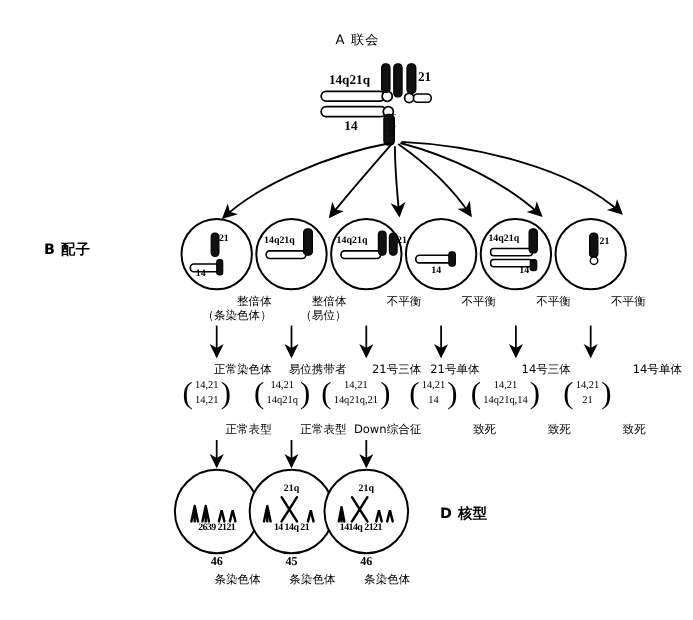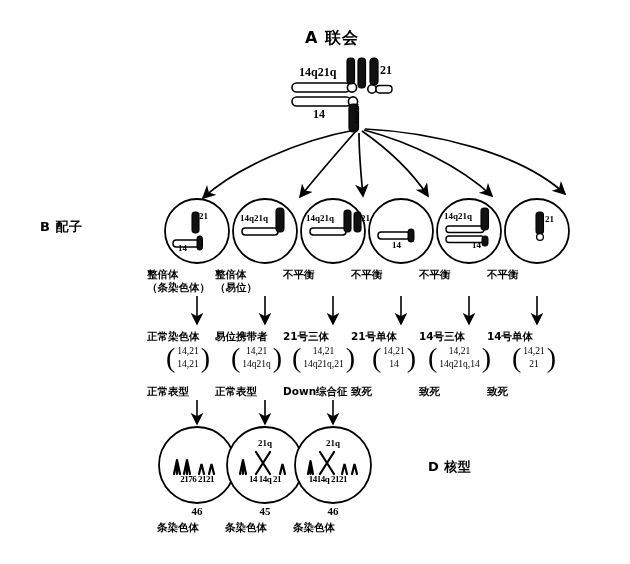--- a/index.html
+++ b/index.html
@@ -12,35 +12,35 @@
     overflow:hidden;
   }
   #stage{position:absolute;left:0;top:0;width:630px;height:564px;}
   .abs{position:absolute;}
   .lbl{font-size:11px;line-height:1.15;white-space:nowrap;font-weight:bold;}
   .lbl-cn{font-family:"DejaVu Sans","Liberation Sans",sans-serif;font-weight:bold;}
   .tiny{font-size:9px;}
   .center{text-align:center;}
   svg{position:absolute;left:0;top:0;overflow:visible;}
   .sec-label{font-size:13px;font-weight:bold;letter-spacing:.5px;}
-  .title{font-size:16px;font-weight:bold;letter-spacing:1px;}
+  .title{font-size:12px;font-weight:normal;letter-spacing:1px;}
   .kar{font-size:9.5px;line-height:1.35;white-space:nowrap;font-family:"Liberation Serif",serif;text-align:center;}
   .brk{font-size:28px;line-height:1;font-family:"Liberation Serif",serif;}
-  .gamete-label{font-size:10.5px;text-align:left;line-height:1.25;font-weight:bold;}
+  .gamete-label{font-size:10.5px;text-align:right;line-height:1.25;font-weight:normal;}
   .rot{transform:rotate(-90deg);transform-origin:center center;font-size:7px;letter-spacing:0px;}
 </style>
 </head>
 <body>
 
 <div id="stage">
 
   <div class="abs title lbl-cn" style="left:305px;top:28px;">A 联会</div>
 
   <div class="abs sec-label lbl-cn" style="left:40px;top:218px;">B 配子</div>
-  <div class="abs sec-label lbl-cn" style="left:428px;top:458px;">D 核型</div>
+  <div class="abs sec-label lbl-cn" style="left:400px;top:458px;">D 核型</div>
 
   <svg width="630" height="564">
 
     <g>
       <rect x="292" y="83" width="58" height="9" rx="4.5" fill="#fff" stroke="#000" stroke-width="1.6"></rect>
       <circle cx="352" cy="87.5" r="4.6" fill="#fff" stroke="#000" stroke-width="1.6"></circle>
 
       <rect x="347" y="58" width="7.5" height="26" rx="3.4" fill="#111" stroke="#000" stroke-width="1.2"></rect>
       <rect x="358" y="58" width="7.5" height="30" rx="3.4" fill="#111" stroke="#000" stroke-width="1.2"></rect>
     </g>
@@ -194,23 +194,23 @@
   <div class="abs gamete-label lbl-cn" style="left:419px;top:268px;width:100px;">
     <div>不平衡</div>
   </div>
   <div class="abs gamete-label lbl-cn" style="left:487px;top:268px;width:100px;">
     <div>不平衡</div>
   </div>
 
   <div class="abs gamete-label lbl-cn" style="left:147px;top:330px;width:100px;">正常染色体</div>
   <div class="abs gamete-label lbl-cn" style="left:215px;top:330px;width:100px;">易位携带者</div>
   <div class="abs gamete-label lbl-cn" style="left:283px;top:330px;width:100px;">21号三体</div>
-  <div class="abs gamete-label lbl-cn" style="left:351px;top:330px;width:100px;">21号单体</div>
+  <div class="abs gamete-label lbl-cn" style="left:336px;top:330px;width:100px;">21号单体</div>
   <div class="abs gamete-label lbl-cn" style="left:419px;top:330px;width:100px;">14号三体</div>
-  <div class="abs gamete-label lbl-cn" style="left:487px;top:330px;width:100px;">14号单体</div>
+  <div class="abs gamete-label lbl-cn" style="left:487px;top:330px;width:100px;padding-left:33px;">14号单体</div>
 
   <div class="abs" style="left:166px;top:344px;display:flex;align-items:center;">
     <span class="brk">(</span>
     <span class="kar" style="padding:0 2px;">
       <span style="display:block">14,21</span>
       <span style="display:block">14,21</span>
     </span>
     <span class="brk">)</span>
   </div>
 
@@ -263,21 +263,21 @@
   <div class="abs gamete-label lbl-cn" style="left:215px;top:385px;width:100px;">正常表型</div>
   <div class="abs gamete-label lbl-cn" style="left:283px;top:385px;width:100px;">Down综合征</div>
   <div class="abs gamete-label lbl-cn" style="left:351px;top:385px;width:100px;">致死</div>
   <div class="abs gamete-label lbl-cn" style="left:419px;top:385px;width:100px;">致死</div>
   <div class="abs gamete-label lbl-cn" style="left:487px;top:385px;width:100px;">致死</div>
 
   <div class="abs lbl tiny center" style="left:167px;top:438px;width:60px;"></div>
   <div class="abs lbl tiny center" style="left:235px;top:438px;width:60px;">21q</div>
   <div class="abs lbl tiny center" style="left:303px;top:438px;width:60px;">21q</div>
 
-  <div class="abs lbl tiny center" style="left:162px;top:474px;width:70px;letter-spacing:-0.5px;">2176 2121</div>
+  <div class="abs lbl tiny center" style="left:162px;top:474px;width:70px;letter-spacing:-0.5px;">2639 2121</div>
   <div class="abs lbl tiny center" style="left:230px;top:474px;width:70px;letter-spacing:-0.5px;">14 14q 21</div>
   <div class="abs lbl tiny center" style="left:298px;top:474px;width:60px;letter-spacing:-0.5px;">1414q 2121</div>
 
   <div class="abs lbl center" style="left:177px;top:505px;width:40px;font-size:11px;">46</div>
   <div class="abs lbl center" style="left:245px;top:505px;width:40px;font-size:11px;">45</div>
   <div class="abs lbl center" style="left:313px;top:505px;width:40px;font-size:11px;">46</div>
 
   <div class="abs gamete-label lbl-cn" style="left:157px;top:521px;width:80px;">条染色体</div>
   <div class="abs gamete-label lbl-cn" style="left:225px;top:521px;width:80px;">条染色体</div>
   <div class="abs gamete-label lbl-cn" style="left:293px;top:521px;width:80px;">条染色体</div>

